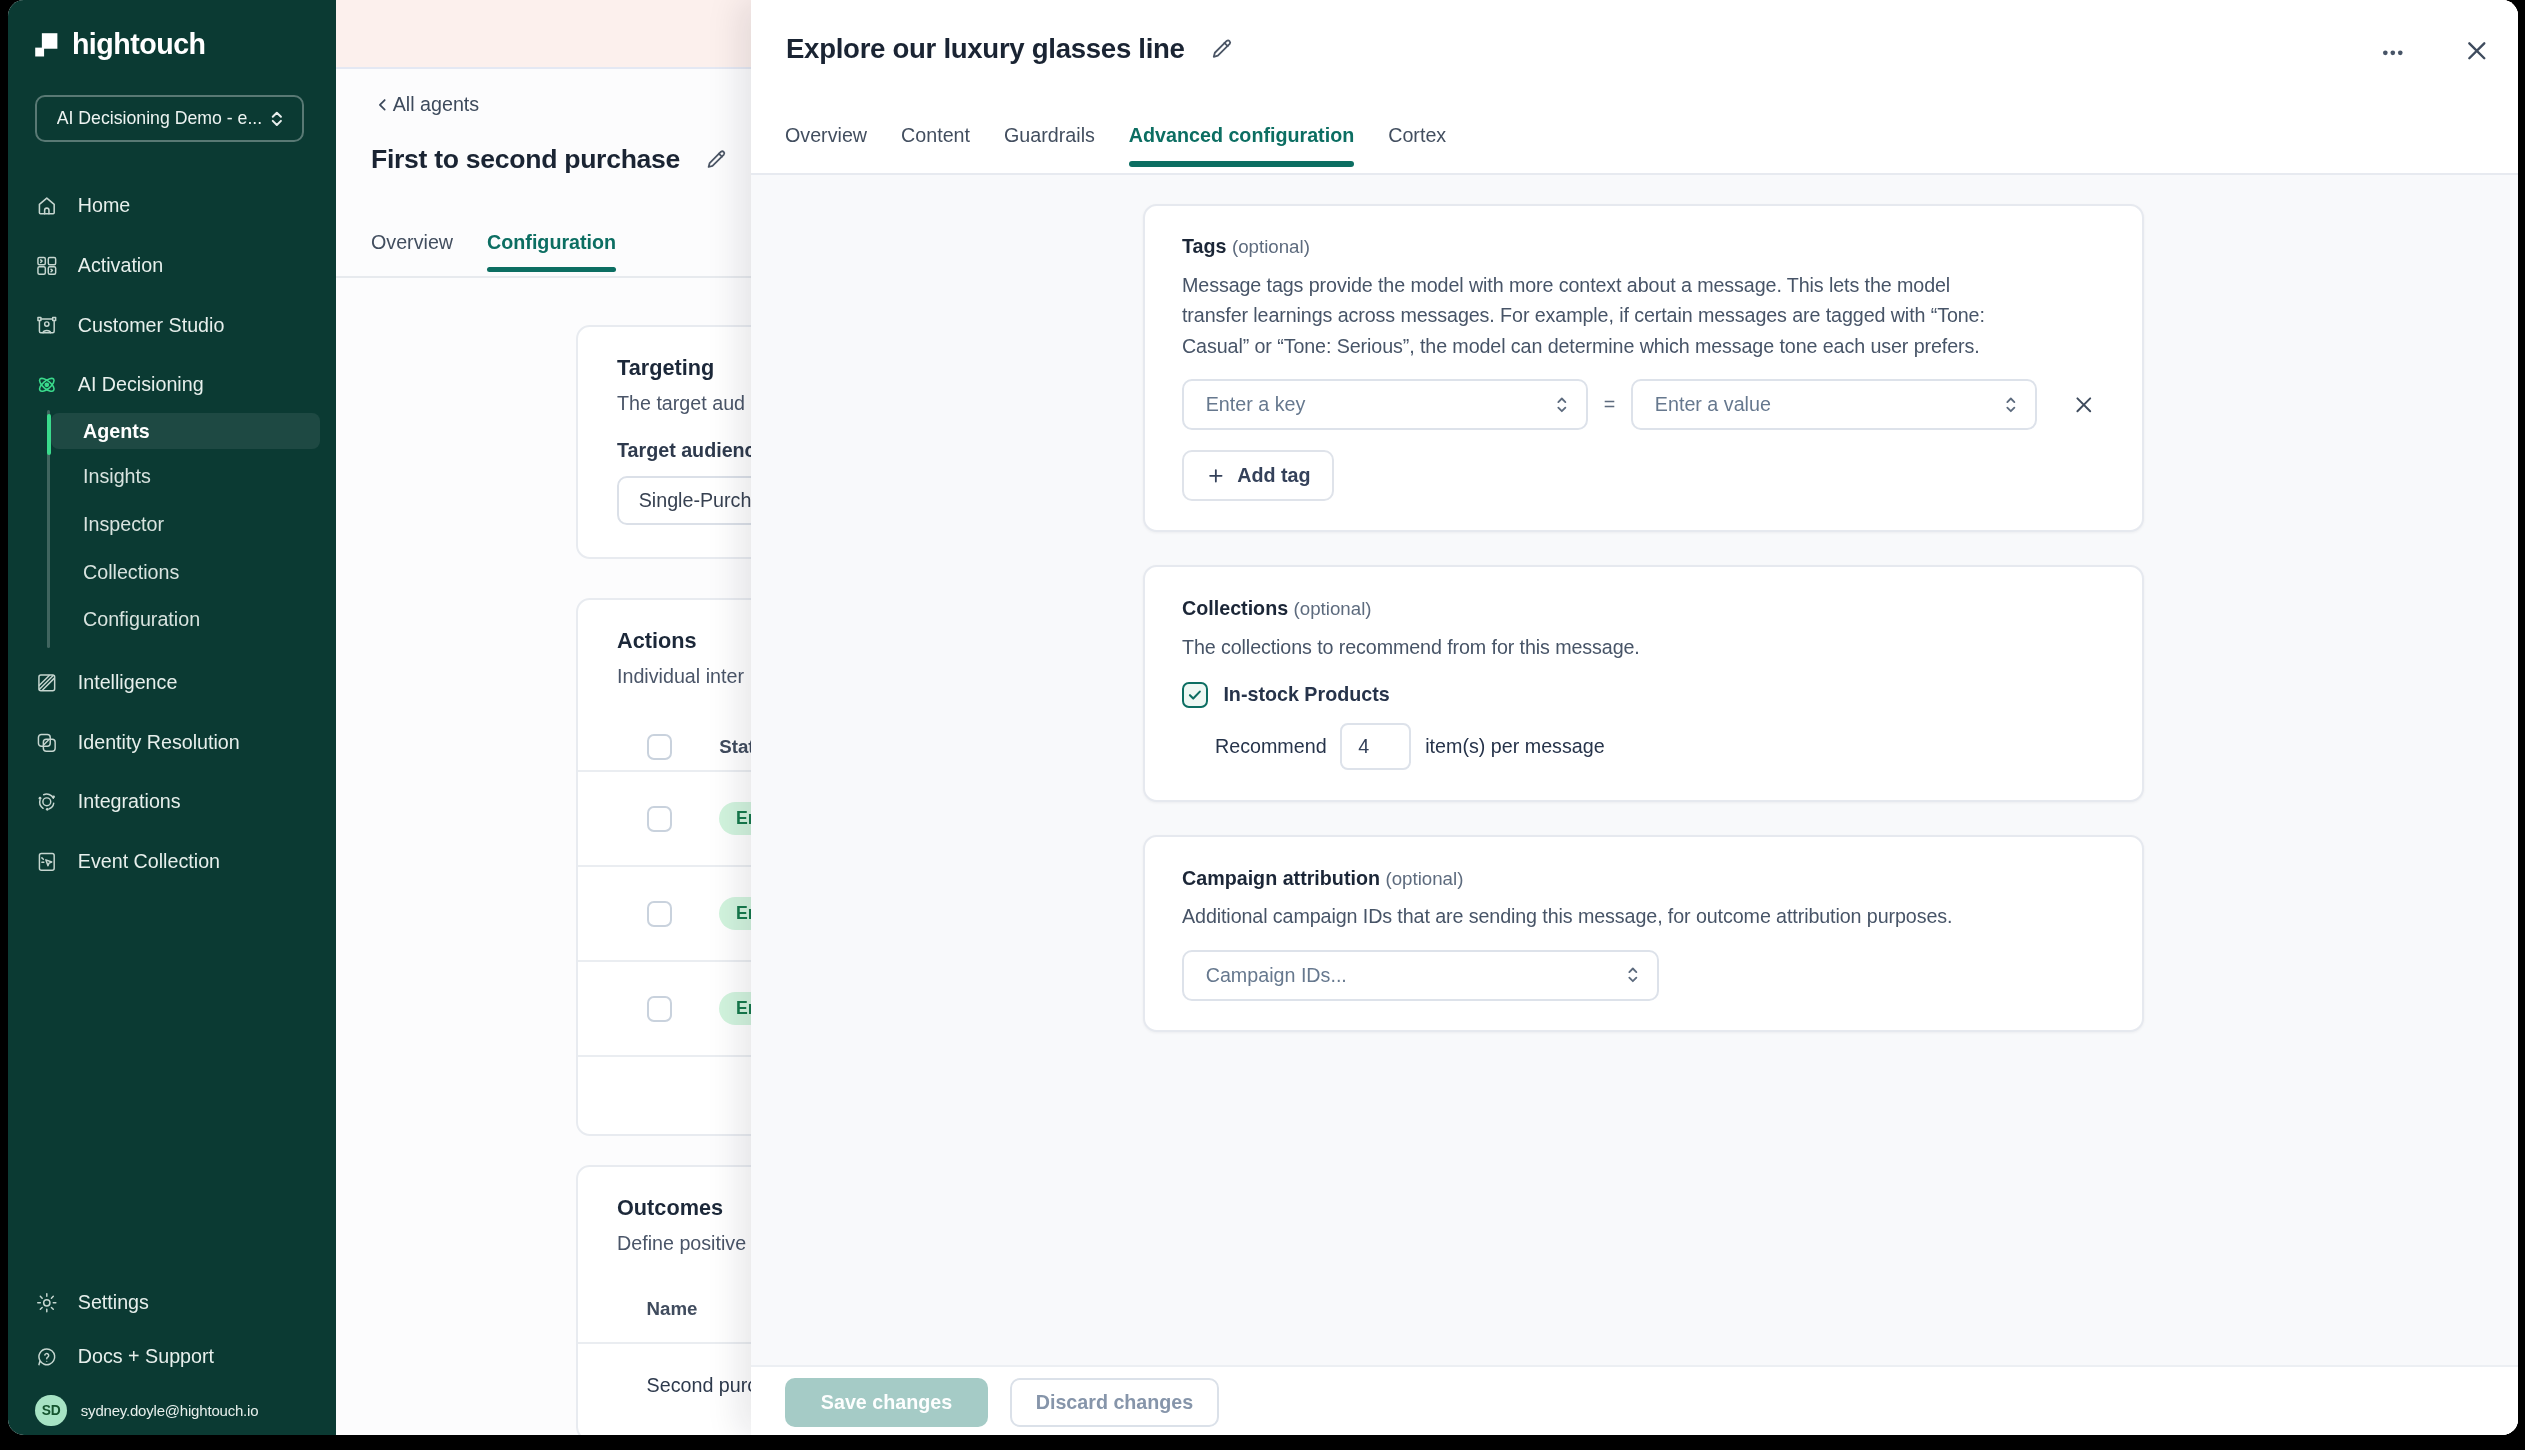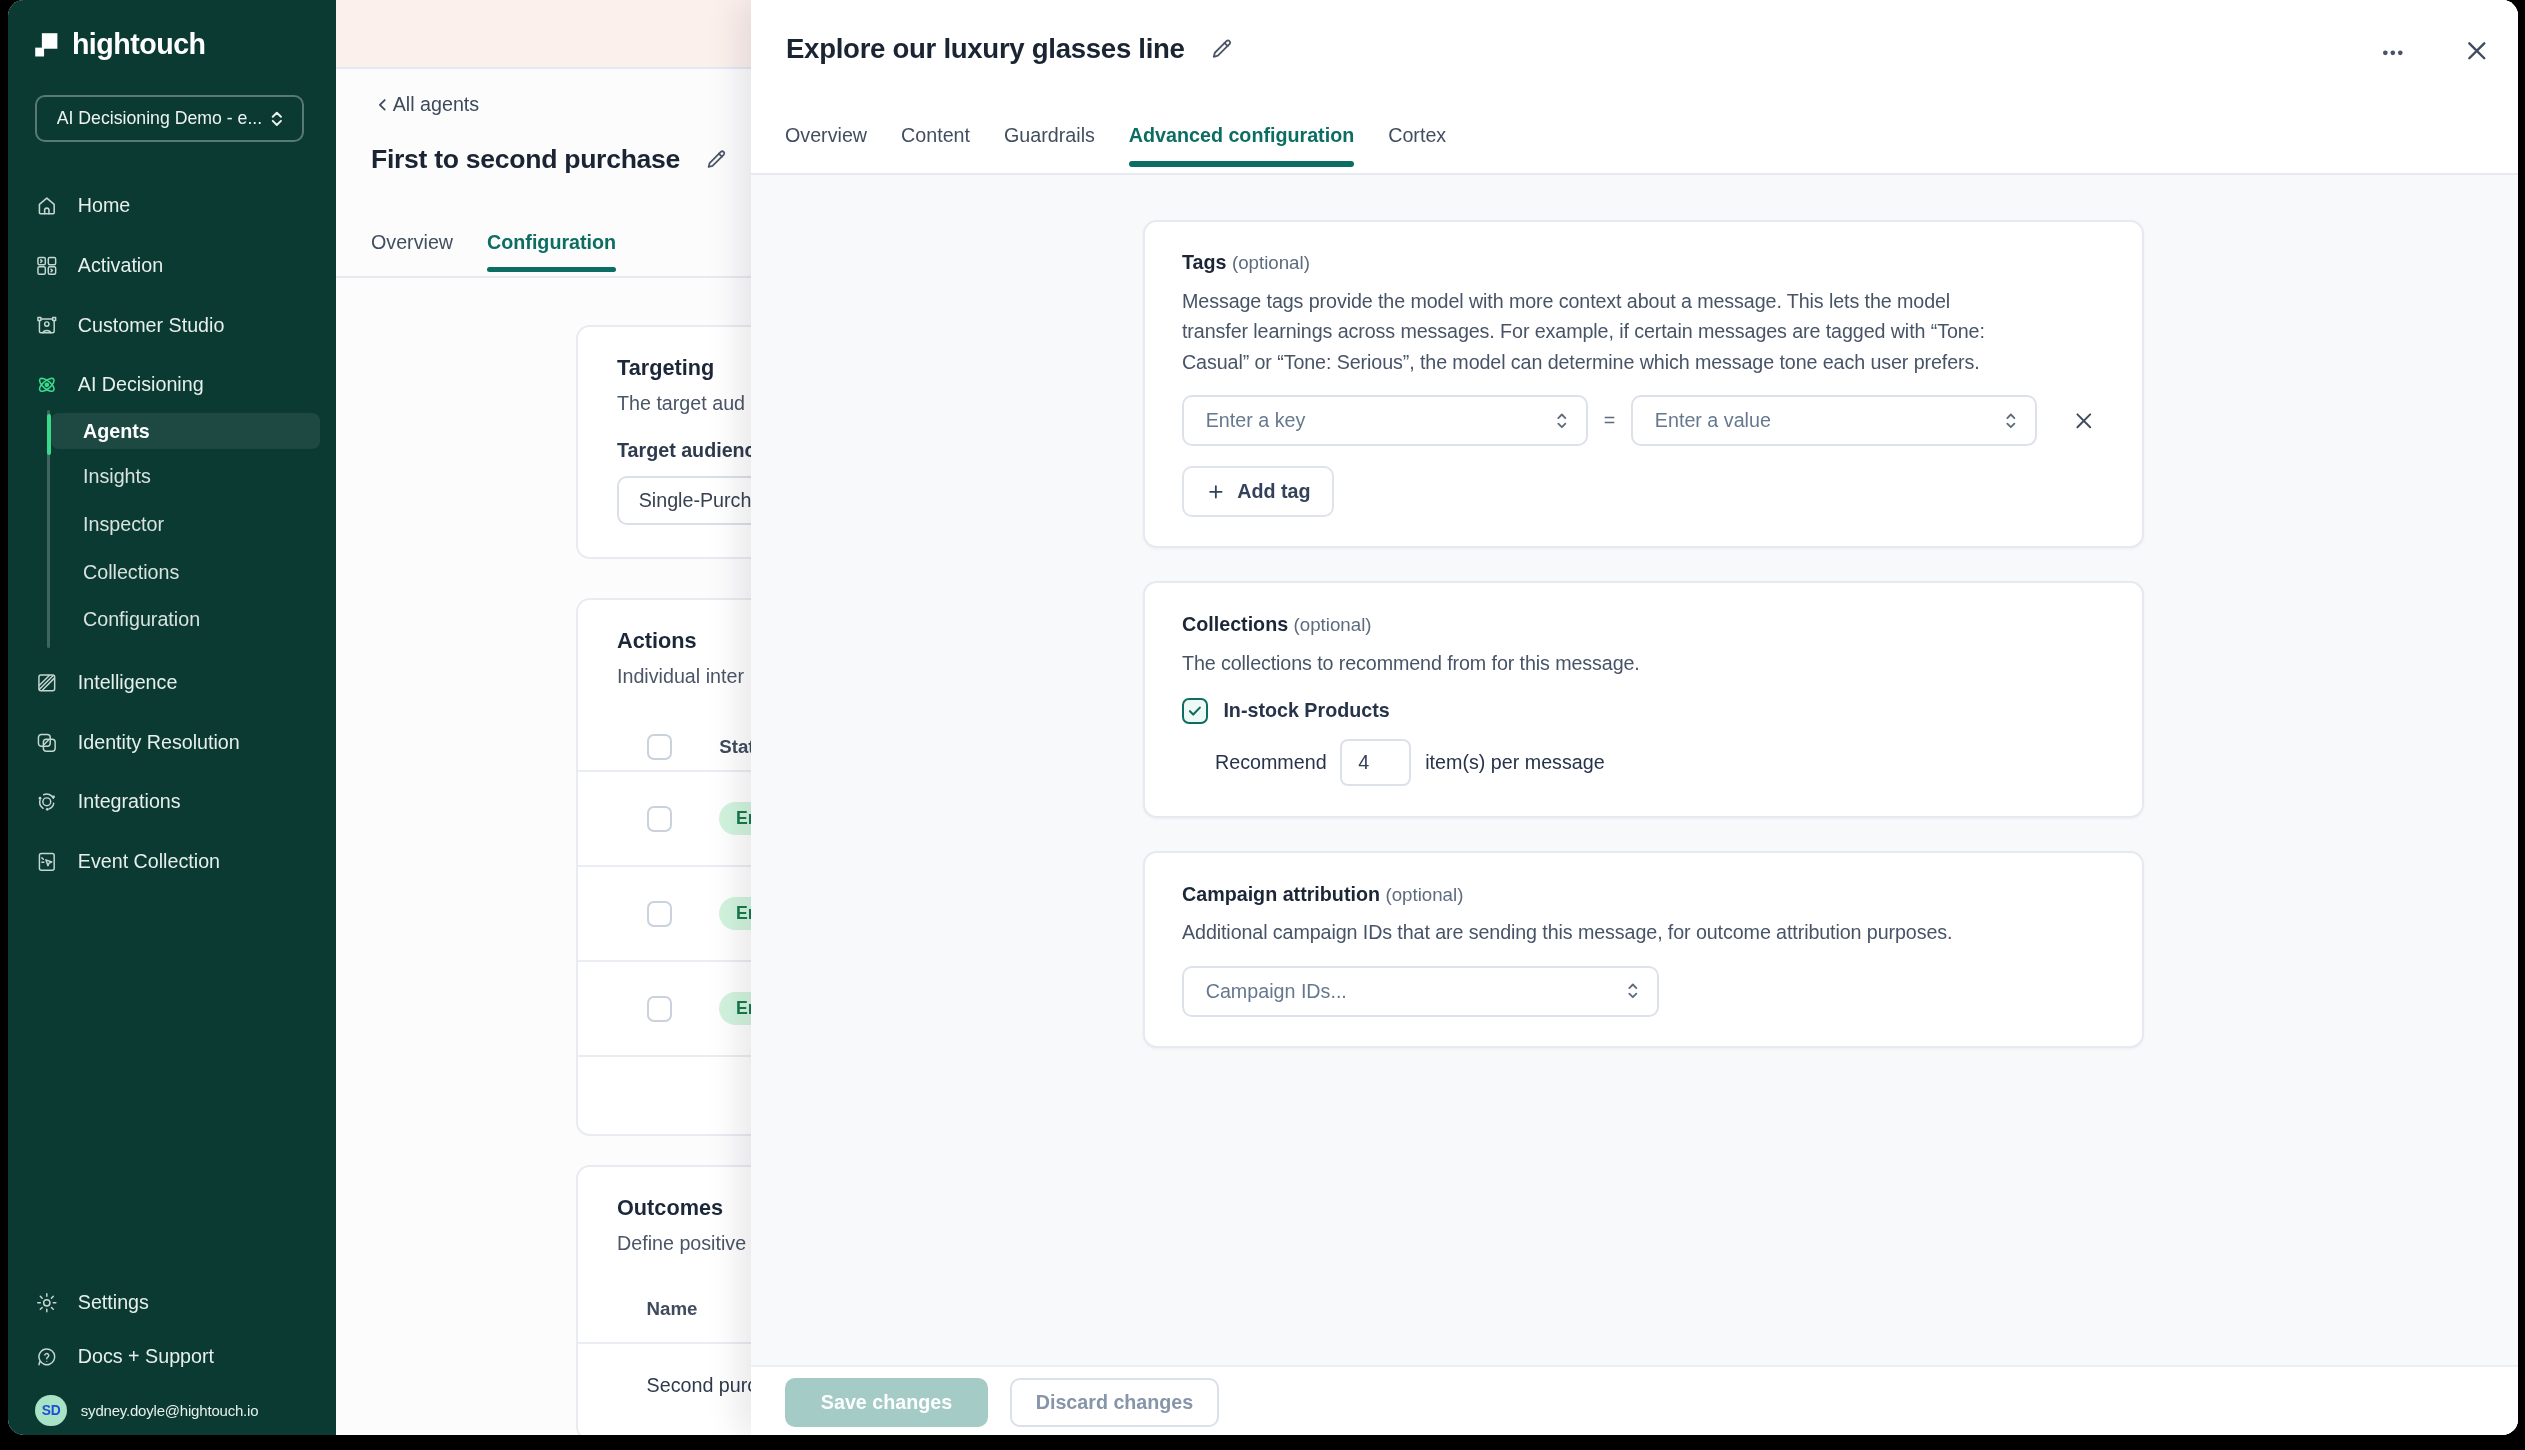--- a/index.html
+++ b/index.html
@@ -12,21 +12,21 @@
   .logo-text{font-size:28.6px;font-weight:700;letter-spacing:-0.5px;}
   .ws-btn{position:absolute;left:35px;top:95px;width:269px;height:47px;border:2px solid rgba(255,255,255,.32);border-radius:9.9px;display:flex;align-items:center;justify-content:space-between;padding:0 15.8px 0 19.7px;box-sizing:border-box;color:#eef4f2;font-size:17.7px;font-weight:500;}
   .ws-label{white-space:nowrap;overflow:hidden;}
   .nav-item{position:absolute;left:19.7px;width:297px;height:43px;display:flex;align-items:center;gap:18.7px;padding-left:15.8px;box-sizing:border-box;color:#e7efec;font-size:19.7px;font-weight:500;border-radius:7.9px;white-space:nowrap;}
   .nav-item .icn{width:23.6px;height:23.6px;flex:none;color:#c6d6d0;}
   .nav-item.accent .icn{color:#3ADA8C;}
   .sub-item{position:absolute;left:51px;width:269px;height:36px;display:flex;align-items:center;padding-left:32px;box-sizing:border-box;color:#d8e3df;font-size:19.7px;font-weight:500;border-radius:7.9px;white-space:nowrap;}
   .sub-item.active{background:rgba(255,255,255,.08);color:#fff;font-weight:600;}
   .rail{position:absolute;left:47px;top:410px;width:3px;height:238px;background:rgba(255,255,255,.22);border-radius:2px;}
   .rail-active{position:absolute;left:47px;top:414px;width:3.9px;height:41px;background:#3ADA8C;border-radius:2px;}
-  .avatar{width:31.5px;height:31.5px;border-radius:50%;background:#A7E3C4;color:#1d4ed8;font-size:13.8px;font-weight:700;display:flex;align-items:center;justify-content:center;flex:none;}
+  .avatar{width:31.5px;height:31.5px;border-radius:50%;background:#A7E3C4;color:#14532d;font-size:13.8px;font-weight:700;display:flex;align-items:center;justify-content:center;flex:none;}
   .email{font-size:15px;color:#e7efec;white-space:nowrap;letter-spacing:-0.2px;}
 
   
   .page{position:absolute;left:336px;top:0;width:2190px;height:1435px;background:#fcfcfd;}
   .banner{position:absolute;left:0;top:0;width:100%;height:69px;background:#FCF0ED;border-bottom:2px solid #e4e8f3;box-sizing:border-box;}
   .crumb{position:absolute;left:38px;top:93px;display:flex;align-items:center;gap:1px;color:#3d4a5c;font-size:19.7px;font-weight:500;}
   .ptitle-row{position:absolute;left:35px;top:144px;display:flex;align-items:center;gap:23.6px;}
   .ptitle{font-size:26.6px;font-weight:600;color:#1a2433;letter-spacing:-0.3px;margin:0;}
   .tabrow{position:absolute;display:flex;gap:34px;}
   .tab{position:relative;font-size:19.7px;font-weight:500;color:#424e5f;padding-bottom:15.8px;white-space:nowrap;}
@@ -47,21 +47,21 @@
 
   
   .drawer{position:absolute;left:751px;top:0;width:1775px;height:1435px;background:#fff;box-shadow:-11.8px 0 33px rgba(16,24,40,.10);}
   .dtitle-row{position:absolute;left:34px;top:31.5px;display:flex;align-items:center;gap:23.6px;}
   .dtitle{margin:1px;font-size:27.6px;font-weight:600;color:#1a2433;letter-spacing:-0.3px;}
   .iconbtn{width:43px;height:43px;display:flex;align-items:center;justify-content:center;color:#475467;background:none;border:none;padding:0;}
   .drawer .tabrow{left:34px;top:124px;}
   .drawer .tab{padding-bottom:17.7px;}
   .drawer .tab.active::after{height:5.9px;}
   .dbody{position:absolute;left:0;top:173px;right:0;bottom:70px;background:#f8f9fb;border-top:2px solid #e7eaf0;box-sizing:border-box;overflow:hidden;}
-  .cards{position:absolute;left:392px;top:28.6px;width:1001px;display:flex;flex-direction:column;gap:33px;margin-top:16px;}
+  .cards{position:absolute;left:392px;top:28.6px;width:1001px;display:flex;flex-direction:column;gap:33px;}
   .dcard{background:#fff;border:2px solid #e6e9ef;border-radius:13.8px;box-sizing:border-box;padding:29.6px 37px;box-shadow:0 1px 3px rgba(16,24,40,.05);overflow:hidden;}
   .dhead{font-size:19.7px;color:#1b2637;}
   .dhead b{font-weight:700;}
   .dhead .opt{font-weight:400;color:#5d6b7e;font-size:18.7px;}
   .dpara{margin-top:11.8px;font-size:19.7px;color:#475467;}
   .dpara div{line-height:30.5px;white-space:nowrap;letter-spacing:-0.1px;}
   .selrow{margin-top:17.7px;display:flex;align-items:center;gap:15.8px;}
   .dselect{height:51px;border:2px solid #dde2ea;border-radius:9.9px;background:#fff;display:flex;align-items:center;justify-content:space-between;padding:0 15.8px 0 21.7px;box-sizing:border-box;font-size:19.7px;color:#66788e;}
   .w420{width:414px;}
   .eq{font-size:19.7px;color:#5d6b7e;}

